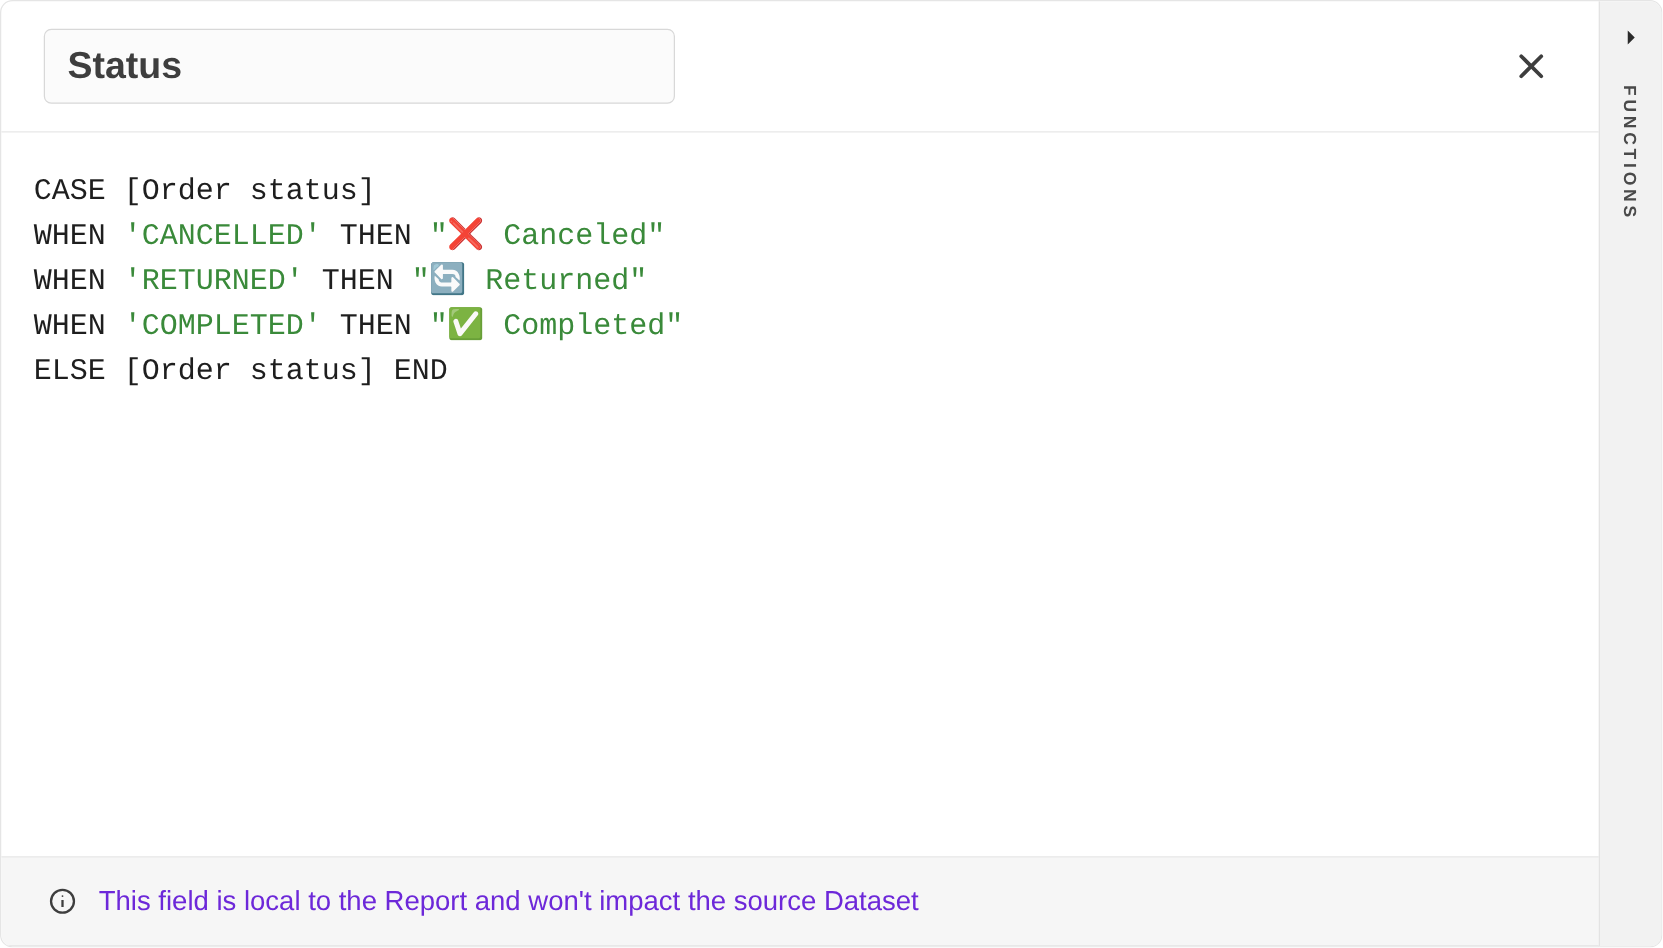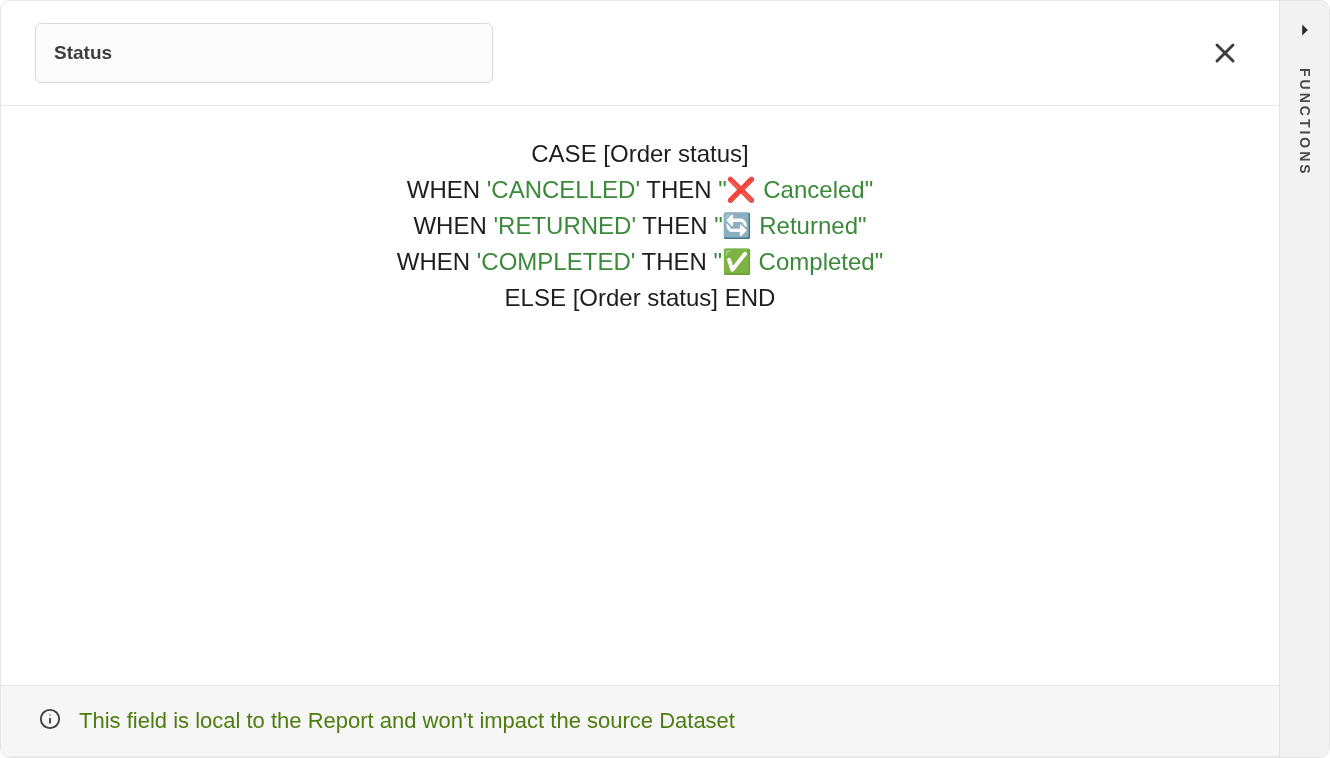--- a/index.html
+++ b/index.html
@@ -27,66 +27,65 @@
     min-width: 0;
   }
   .header-row {
     display: flex;
     align-items: center;
     padding: 22px 34px 22px 34px;
     border-bottom: 1px solid #e8e8e8;
     gap: 24px;
   }
   .name-input {
-    width: 458px;
+    width: 505px;
     height: 60px;
     border: 1px solid #d8d8d8;
     border-radius: 6px;
     background: #fbfbfb;
-    font-size: 19px;
+    font-size: 30px;
     font-weight: 700;
     color: #3e3e3e;
     padding: 0 18px;
     outline: none;
   }
   .header-spacer { flex: 1; }
   .close-btn {
     background: none;
     border: none;
     cursor: pointer;
     padding: 8px;
     display: flex;
     align-items: center;
     justify-content: center;
   }
   .close-btn svg { width: 24px; height: 24px; stroke: #3e3e3e; }
 
   .code-area {
     flex: 1;
     padding: 30px 26px;
-    font-family: Liberation Sans, sans-serif;
+    font-family: Liberation Mono, monospace;
     font-size: 24px;
     line-height: 36px;
     color: #1e1e1e;
     overflow: auto;
     white-space: pre;
-    text-align: center;
   }
   .tok-string { color: #3a8a3a; }
 
   .info-bar {
     display: flex;
-    align-items: flex-start;
+    align-items: center;
     gap: 18px;
     padding: 22px 38px;
     background: #f6f6f6;
     border-top: 1px solid #e8e8e8;
     border-bottom: 1px solid #e8e8e8;
     font-size: 22px;
-    color: #4d7c0f;
+    color: #6d28d9;
   }
   .info-bar svg { width: 22px; height: 22px; stroke: #3e3e3e; fill: none; }
 
   .footer-bar {
     display: flex;
     align-items: center;
     padding: 28px 38px;
     gap: 20px;
   }
   .status-dot {

